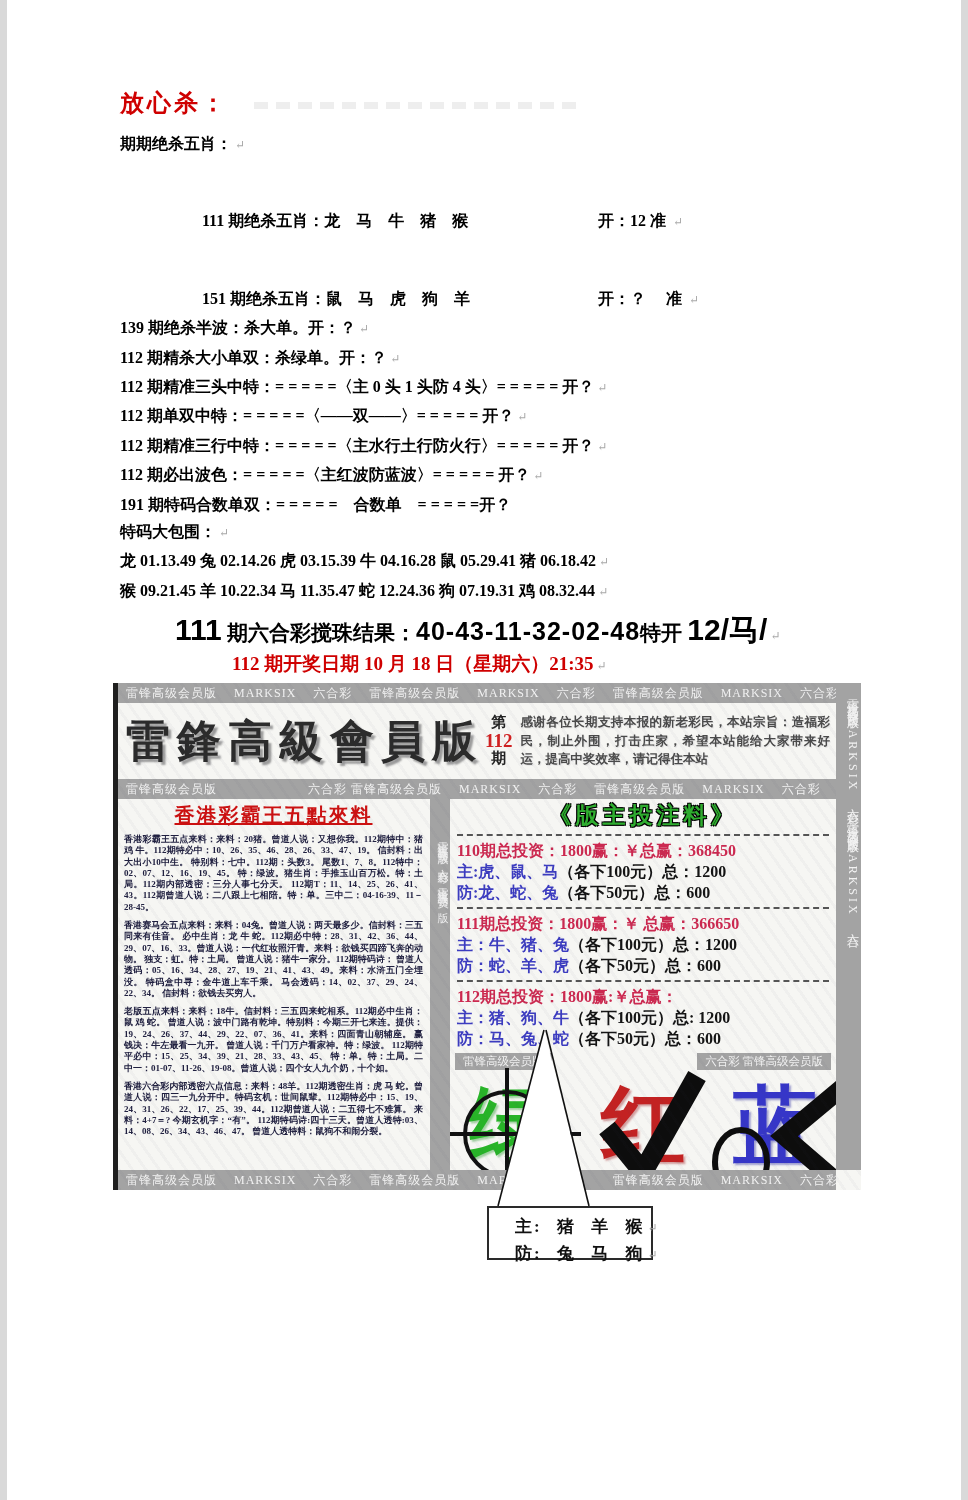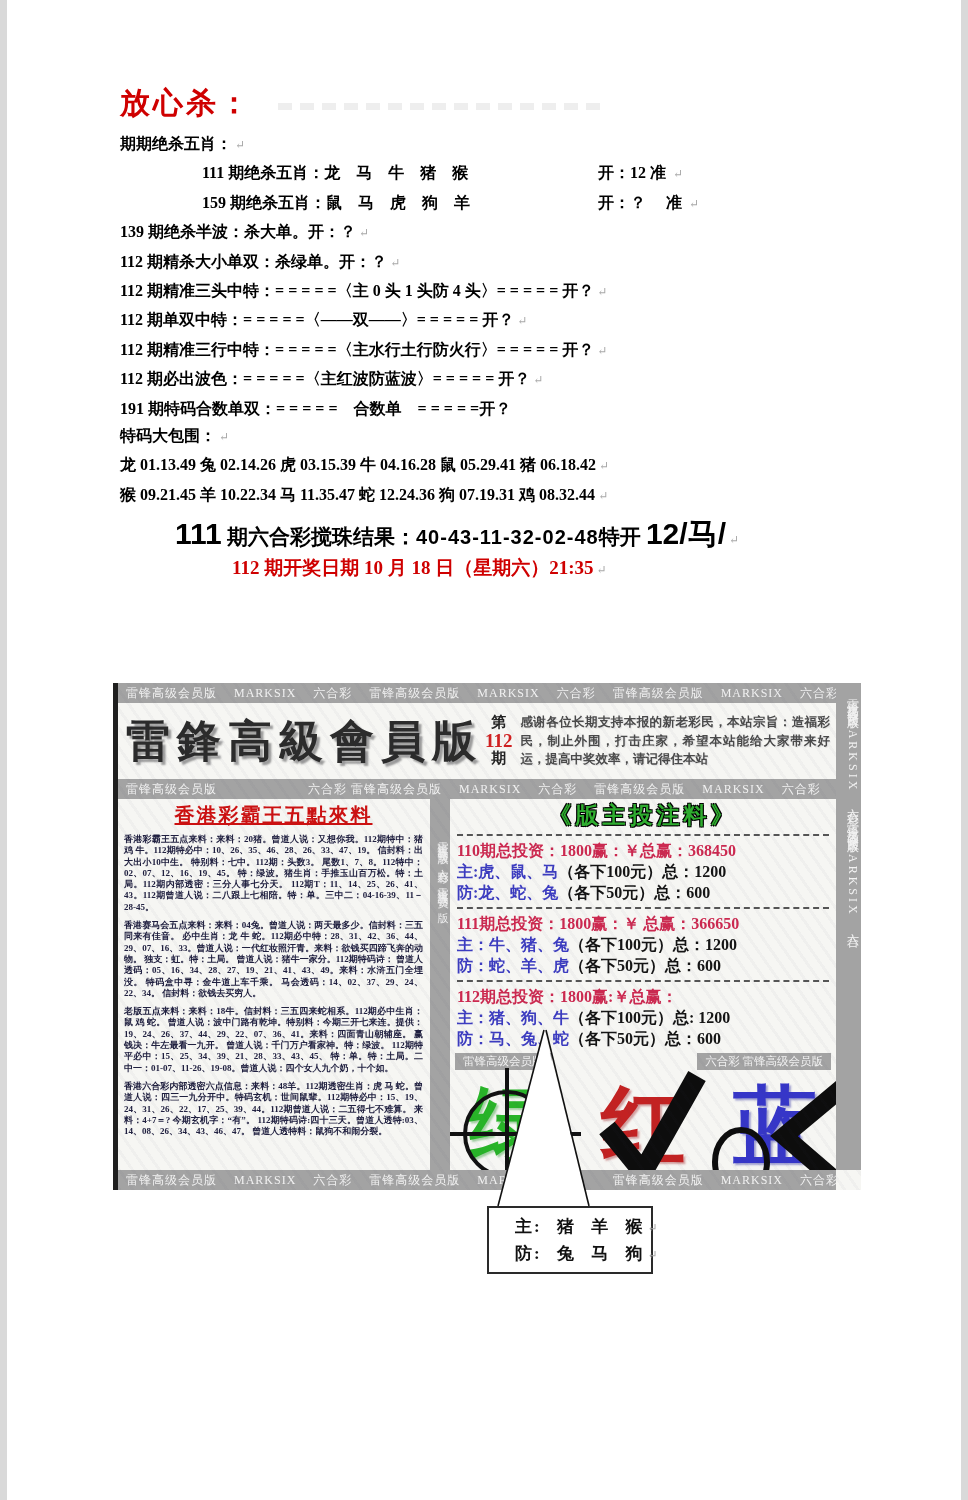--- a/index.html
+++ b/index.html
@@ -3,32 +3,32 @@
 <meta charset="utf-8">
 <style>
   html,body{margin:0;padding:0;}
   body{background:#e9e9e9;font-family:"Liberation Serif","DejaVu Serif",serif;}
   .page{position:relative;width:968px;height:1500px;background:#ffffff;overflow:hidden;}
   .edge{position:absolute;top:0;bottom:0;width:7px;background:#d9d9d9;}
   .edge.left{left:0;} .edge.right{right:0;}
 
   
   .topdoc{position:absolute;left:120px;top:86px;width:745px;color:#000;}
-  .h-red{font-size:30px;font-weight:bold;color:#cf0000;letter-spacing:3px;margin:0 0 10px 0;line-height:34px;}
+  .h-red{font-size:24px;font-weight:bold;color:#cf0000;letter-spacing:3px;margin:0 0 10px 0;line-height:34px;}
   .ghost{display:inline-block;vertical-align:middle;margin-left:26px;width:330px;height:7px;
          background:repeating-linear-gradient(90deg,#bbb 0 14px,transparent 14px 22px);opacity:.25;}
   .ln{font-size:16px;font-weight:bold;line-height:27.4px;white-space:nowrap;}
   .ln .res{display:inline-block;}
-  .row-ind{padding-left:82px;}
+  .row-ind{padding-left:82px;margin-top:48px;}
   .row-ind .lab{display:inline-block;width:392px;}
   .mark{color:#a9a9a9;font-size:12px;font-weight:normal;padding-left:3px;}
   .h2gap{margin-top:4px;}
   .resultline{margin-top:9px;font-weight:bold;font-size:21px;white-space:nowrap;padding-left:55px;line-height:30px;}
   .resultline .num-sans{font-family:"Liberation Sans","DejaVu Sans",sans-serif;font-size:30px;}
-  .resultline .balls{font-family:"Liberation Sans","DejaVu Sans",sans-serif;font-size:20px;letter-spacing:1px;}
+  .resultline .balls{font-family:"Liberation Sans","DejaVu Sans",sans-serif;font-size:25px;letter-spacing:1px;}
   .dateline{color:#cf0000;font-weight:bold;font-size:19px;padding-left:112px;white-space:nowrap;}
 
   
   .flyer{position:absolute;left:113px;top:683px;width:748px;height:507px;background:#f6f6f3;
          border-left:5px solid #1f1f1f;box-sizing:border-box;overflow:hidden;}
   .flyer::after{content:"";position:absolute;inset:0;pointer-events:none;
          background:repeating-linear-gradient(55deg,rgba(60,60,90,.035) 0 3px,transparent 3px 11px);}
   .f-strip{background:#a3a3a3;color:#f2f2f2;font-size:12px;line-height:20px;height:20px;
            padding:0 8px;white-space:nowrap;overflow:hidden;letter-spacing:1px;}
   .f-right-strip{position:absolute;right:0;top:0;height:487px;width:25px;background:#a3a3a3;
@@ -64,21 +64,21 @@
   .innerstrip .gap{flex:1 1 auto;background:transparent;}
   .bigrow{height:112px;display:flex;justify-content:space-between;align-items:center;padding:0 14px;position:relative;}
   .bigchar{position:relative;font-size:84px;font-weight:bold;line-height:1;font-family:"Liberation Serif",serif;}
   .bc-green{color:#28b428;text-shadow:2px 2px 2px #9fd09f;}
   .bc-red{color:#c32222;text-shadow:2px 2px 2px #d3a0a0;}
   .bc-blue{color:#3636c8;text-shadow:2px 2px 2px #a0a0d0;}
   .bigchar svg{position:absolute;pointer-events:none;}
 
   
   .overlay{position:absolute;left:0;top:0;width:968px;height:1500px;pointer-events:none;z-index:5;}
-  .ansbox{position:absolute;left:487px;top:1206px;width:166px;height:68px;background:#fff;
+  .ansbox{position:absolute;left:487px;top:1206px;width:166px;height:54px;background:#fff;
           border:2px solid #2a2a2a;box-sizing:border-box;padding:6px 0 0 26px;z-index:6;}
   .ansbox .al{font-size:17px;font-weight:bold;letter-spacing:2px;word-spacing:9px;line-height:25px;white-space:nowrap;color:#111;}
 </style>
 </head>
 <body>
 
 <div class="page">
   <div class="edge left"></div>
   <div class="edge right"></div>
 
@@ -86,21 +86,21 @@
     <div class="h-red"><span>放心杀：</span><span class="ghost"></span></div>
 
     <div class="ln"><span>期期绝杀五肖：</span><span class="mark">↵</span></div>
 
     <div class="ln row-ind">
       <span class="lab">111 期绝杀五肖：龙　马　牛　猪　猴</span>
       <span class="res">开：12 准</span>
       <span class="mark">↵</span>
     </div>
     <div class="ln row-ind">
-      <span class="lab">159 期绝杀五肖：鼠　马　虎　狗　羊</span>
+      <span class="lab">151 期绝杀五肖：鼠　马　虎　狗　羊</span>
       <span class="res">开：？　 准</span>
       <span class="mark">↵</span>
     </div>
     <div class="ln"><span>139 期绝杀半波：杀大单。开：？</span><span class="mark">↵</span></div>
     <div class="ln"><span>112 期精杀大小单双：杀绿单。开：？</span><span class="mark">↵</span></div>
 
     <div class="ln"><span>112 期精准三头中特：= = = = =〈主 0 头 1 头防 4 头〉= = = = = 开？</span><span class="mark">↵</span></div>
     <div class="ln"><span>112 期单双中特：= = = = =〈——双——〉= = = = = 开？</span><span class="mark">↵</span></div>
     <div class="ln"><span>112 期精准三行中特：= = = = =〈主水行土行防火行〉= = = = = 开？</span><span class="mark">↵</span></div>
     <div class="ln"><span>112 期必出波色：= = = = =〈主红波防蓝波〉= = = = = 开？</span><span class="mark">↵</span></div>

